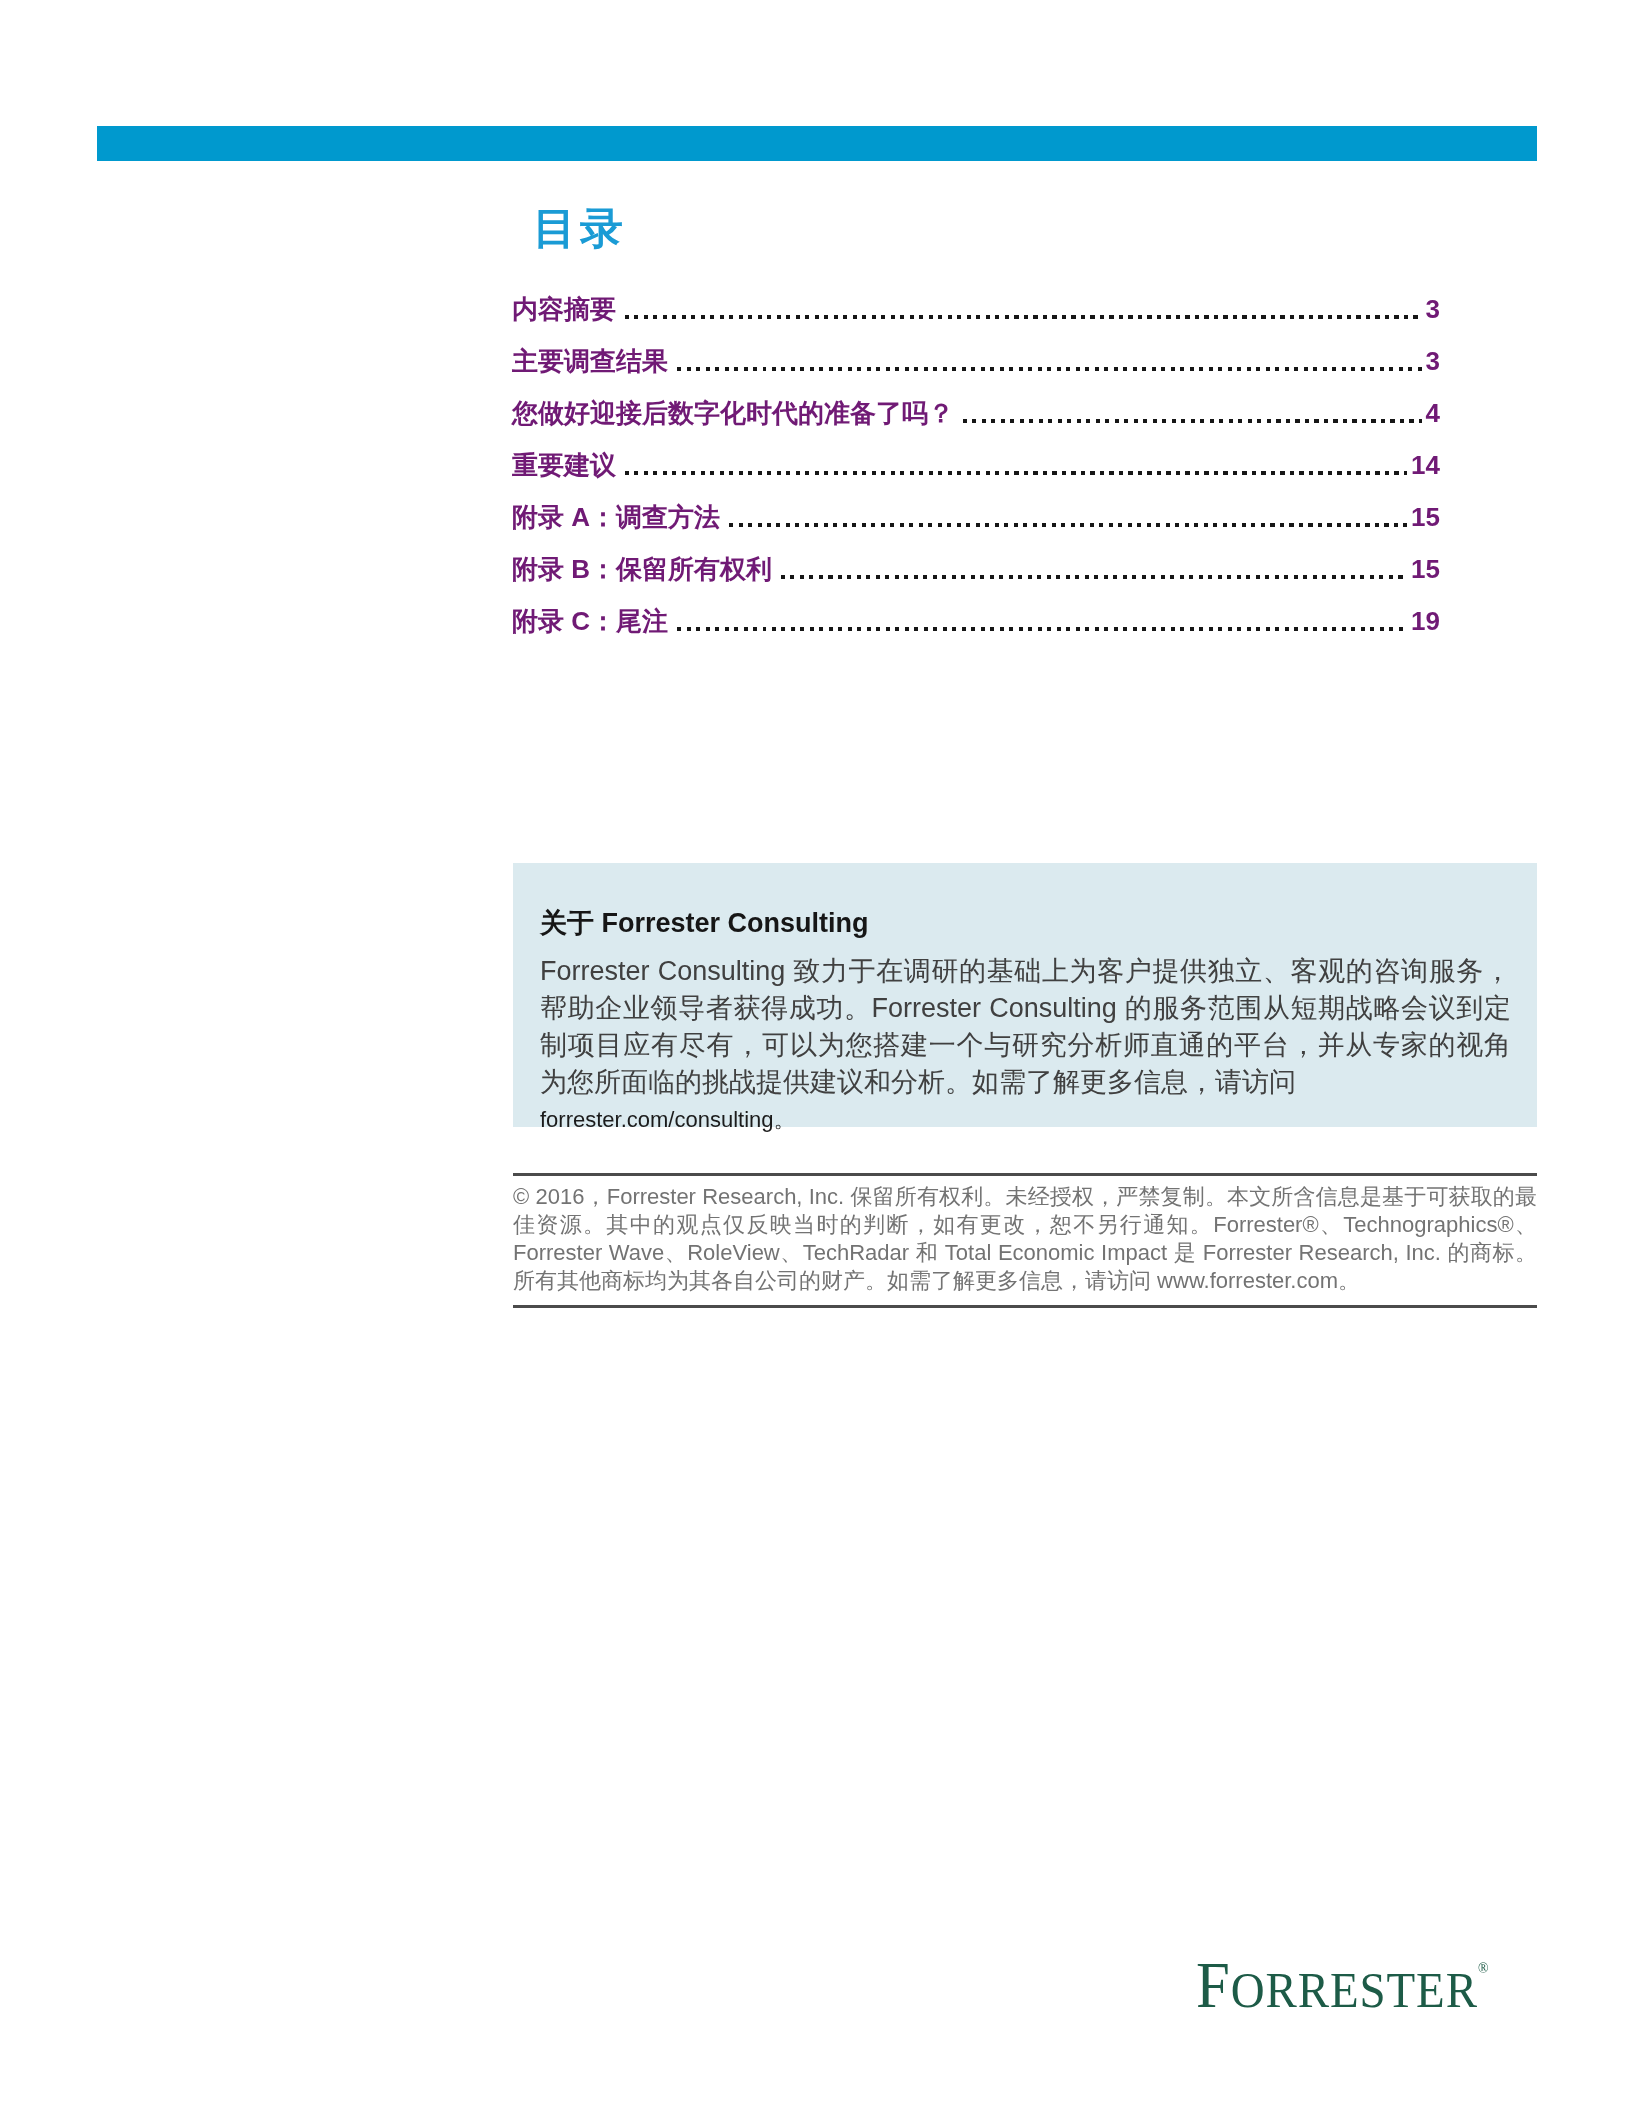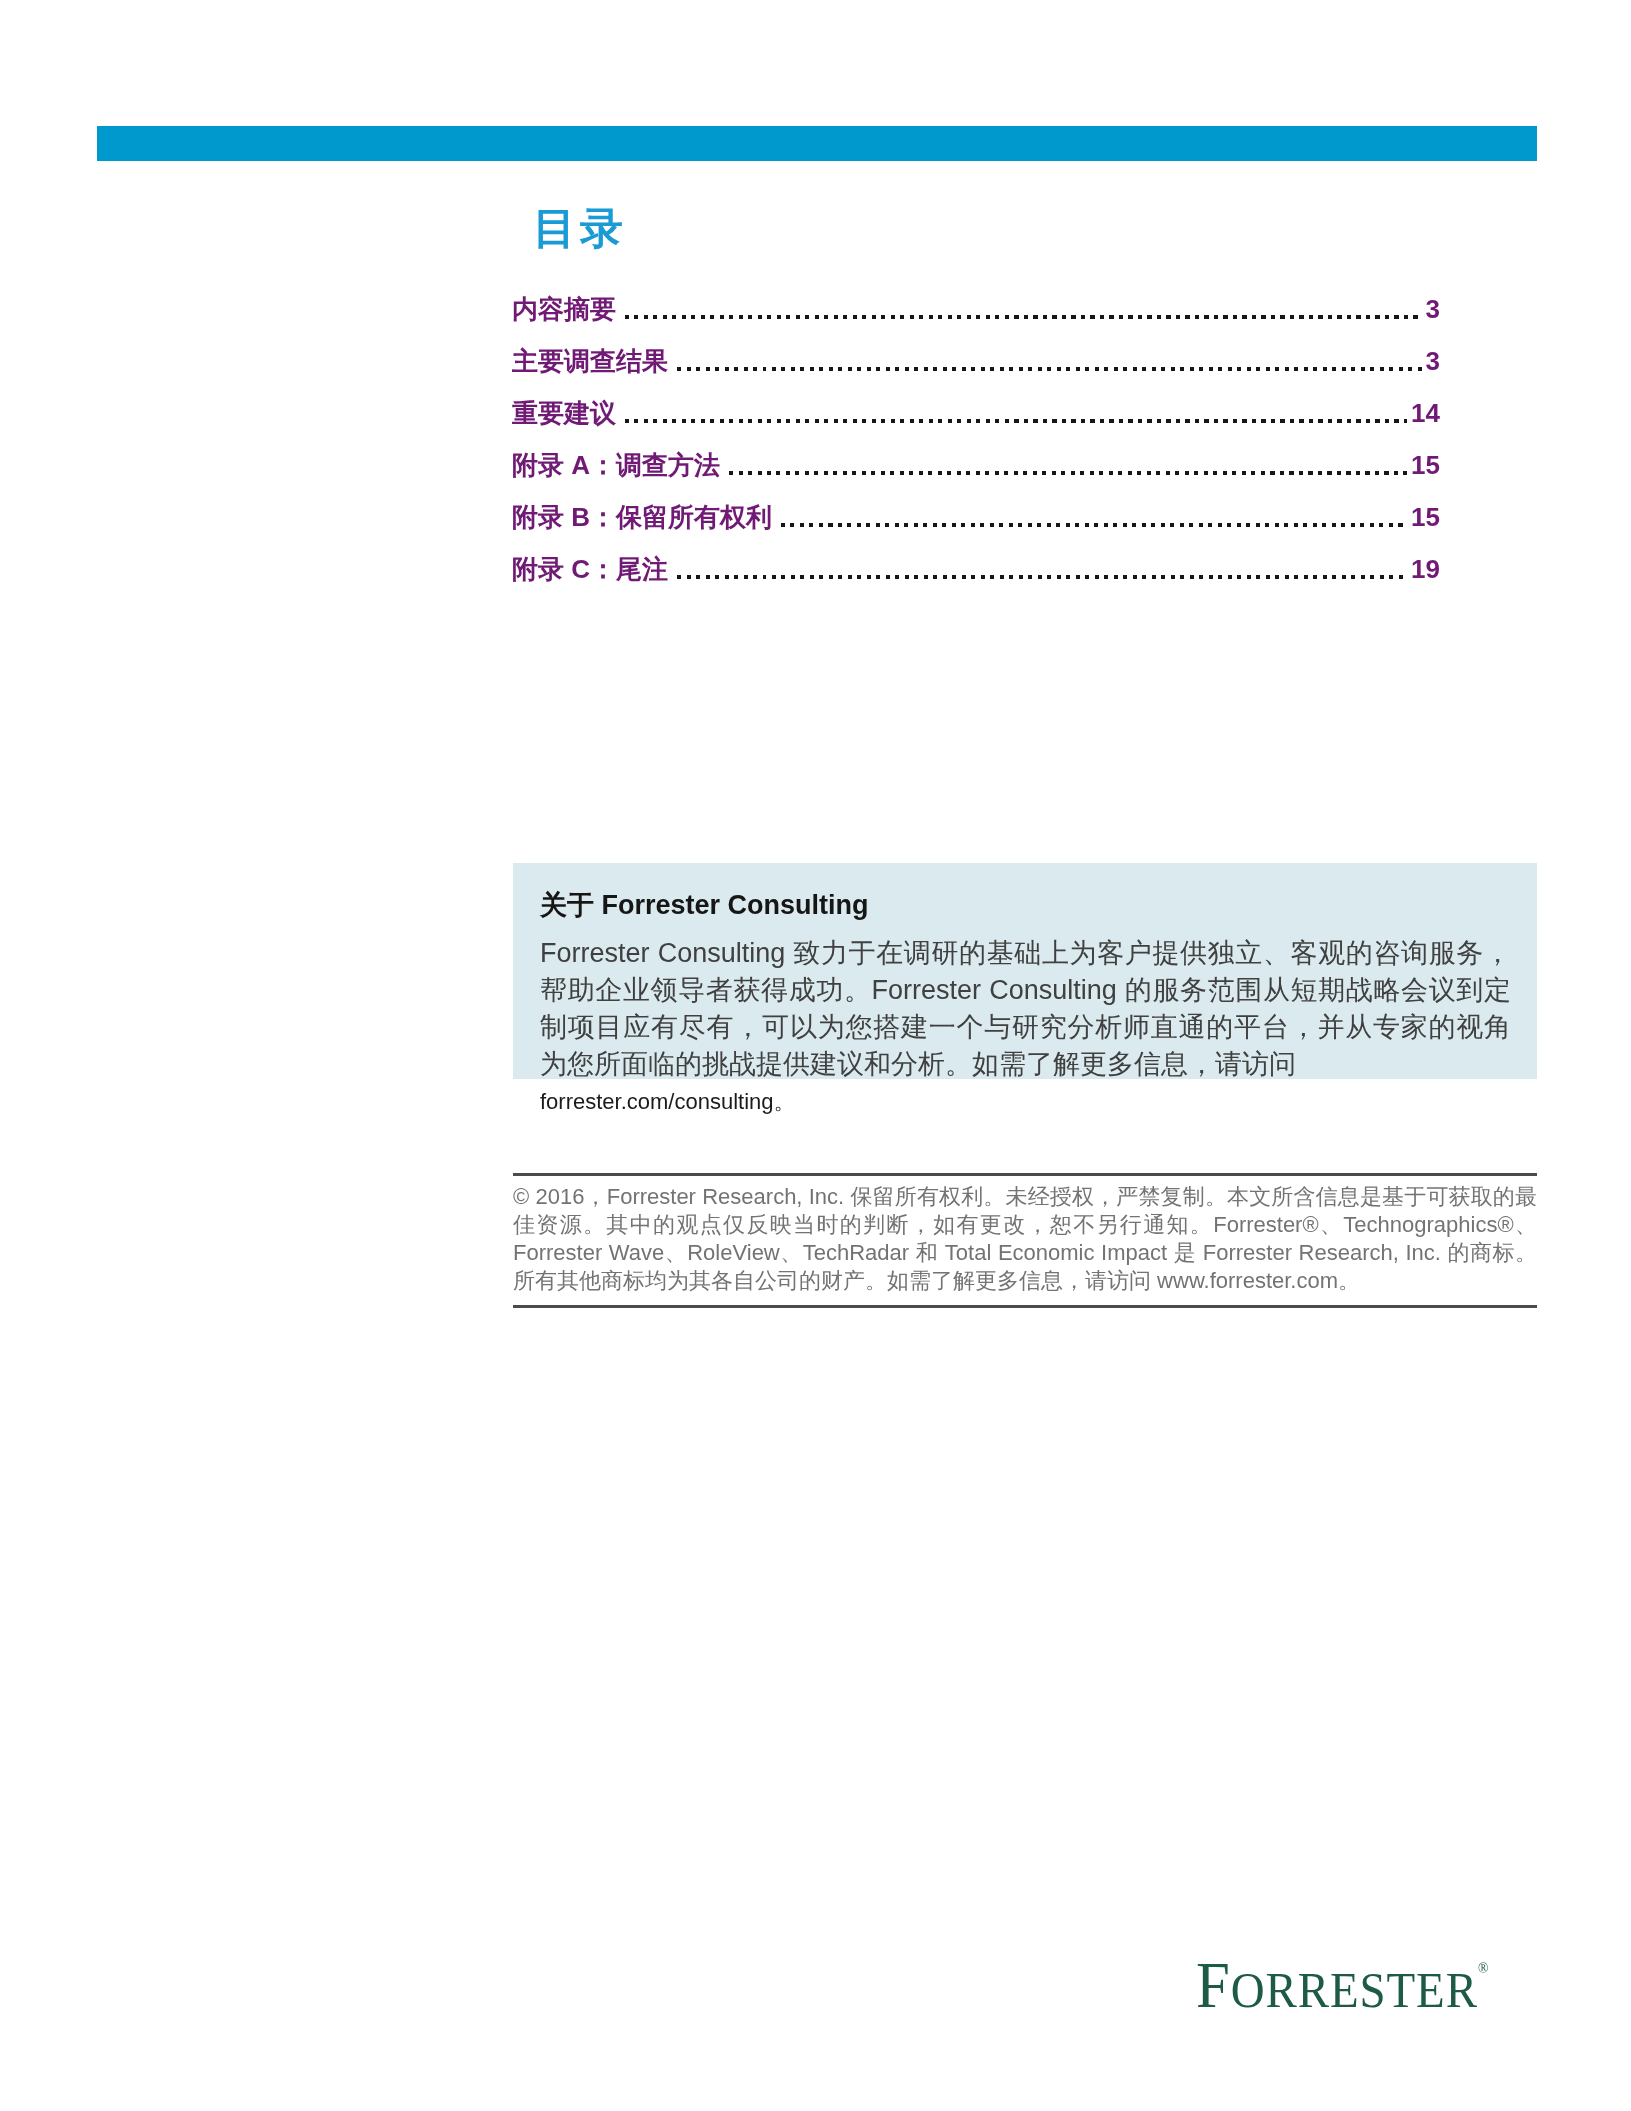--- a/index.html
+++ b/index.html
@@ -63,23 +63,23 @@
     background: repeating-linear-gradient(90deg, #161616 0 4px, transparent 4px 9.5px);
   }
   .toc-page { white-space: nowrap; }
 
   
   .about-box {
     position: absolute;
     left: 513px;
     top: 863px;
     width: 1024px;
-    height: 216px;
+    height: 264px;
     background: #DBEAEF;
-    padding: 26px 26px 22px 27px;
+    padding: 44px 26px 22px 27px;
   }
   .about-title {
     font-size: 27px;
     font-weight: bold;
     line-height: 32px;
     margin-bottom: 14px;
     color: #161616;
   }
   .about-body {
     font-size: 27px;
@@ -153,20 +153,25 @@
       <span class="toc-leader"></span>
       <span class="toc-page">3</span>
     </div>
 
     <div class="toc-row">
       <span class="toc-label">主要调查结果</span>
       <span class="toc-leader"></span>
       <span class="toc-page">3</span>
     </div>
 
+    <div class="toc-row">
+      <span class="toc-label">您做好迎接后数字化时代的准备了吗？</span>
+      <span class="toc-leader"></span>
+      <span class="toc-page">4</span>
+    </div>
 
 
     <div class="toc-row">
       <span class="toc-label">重要建议</span>
       <span class="toc-leader"></span>
       <span class="toc-page">14</span>
     </div>
 
     <div class="toc-row">
       <span class="toc-label">附录 A：调查方法</span>

